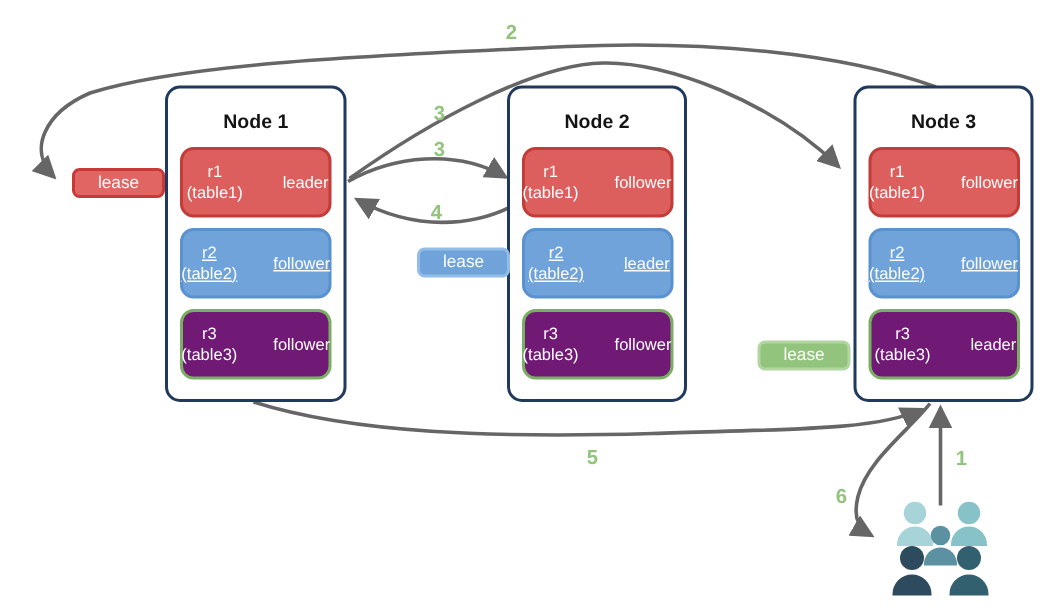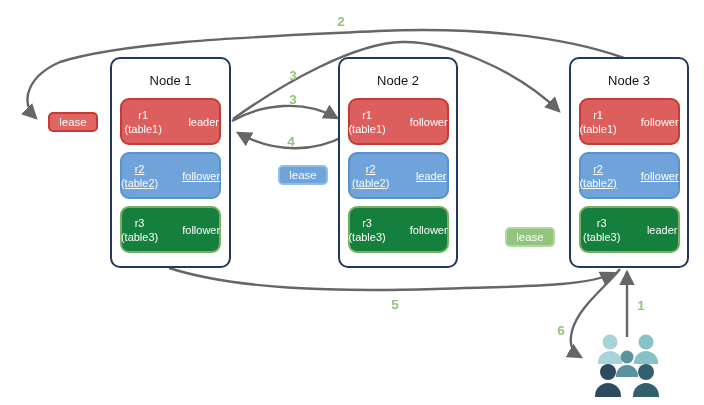--- a/index.html
+++ b/index.html
@@ -3,31 +3,31 @@
 <meta charset="utf-8">
 <style>
   html,body { margin:0; padding:0; background:#ffffff; font-family:"Liberation Sans", sans-serif; }
   .canvas { position:relative; width:704px; height:405px; background:#ffffff; overflow:hidden; }
 
   .arrows-svg { position:absolute; left:0; top:0; width:704px; height:405px; }
 
   .node { position:absolute; top:57px; height:211px; background:#ffffff;
           border:2px solid #20395c; border-radius:10px; box-sizing:border-box;
           display:flex; flex-direction:column; align-items:center; }
-  .node-title { font-weight:normal; font-size:13px; color:#141414; margin-top:14px; margin-bottom:10px; line-height:15px; }
+  .node-title { font-weight:bold; font-size:13px; color:#141414; margin-top:14px; margin-bottom:10px; line-height:15px; }
 
   .card { width:101px; height:47px; border-radius:9px; box-sizing:border-box;
           display:flex; flex-direction:row; justify-content:center; align-items:center;
           color:#fdfdfd; font-size:11px; line-height:14px; margin-bottom:7px;
           border:2px solid transparent; text-align:center;gap:24px; }
   .card.red   { background:#dd5f5d; border-color:#c23c38; }
   .card.blue  { background:#6fa3da; border-color:#5a92d0;text-decoration:underline; }
-  .card.green { background:#15803d; border-color:#7aae63; }
+  .card.green { background:#701a75; border-color:#7aae63; }
 
-  .lease { position:absolute; width:50px; height:20px; border-radius:5px;
+  .lease { position:absolute; width:62px; height:20px; border-radius:5px;
            color:#fdfdfd; font-size:11.5px; display:flex; align-items:center; justify-content:center;
            box-sizing:border-box; border:2px solid transparent; }
   .lease-red   { background:#e06563; border-color:#c83a37; }
   .lease-blue  { background:#6fa3da; border-color:#93bde9; }
   .lease-green { background:#93c47d; border-color:#b2d6a1; }
 
   .step { position:absolute; color:#93c47d; font-weight:bold; font-size:13.5px; line-height:16px;
           width:12px; text-align:center; }
 </style>
 </head>

